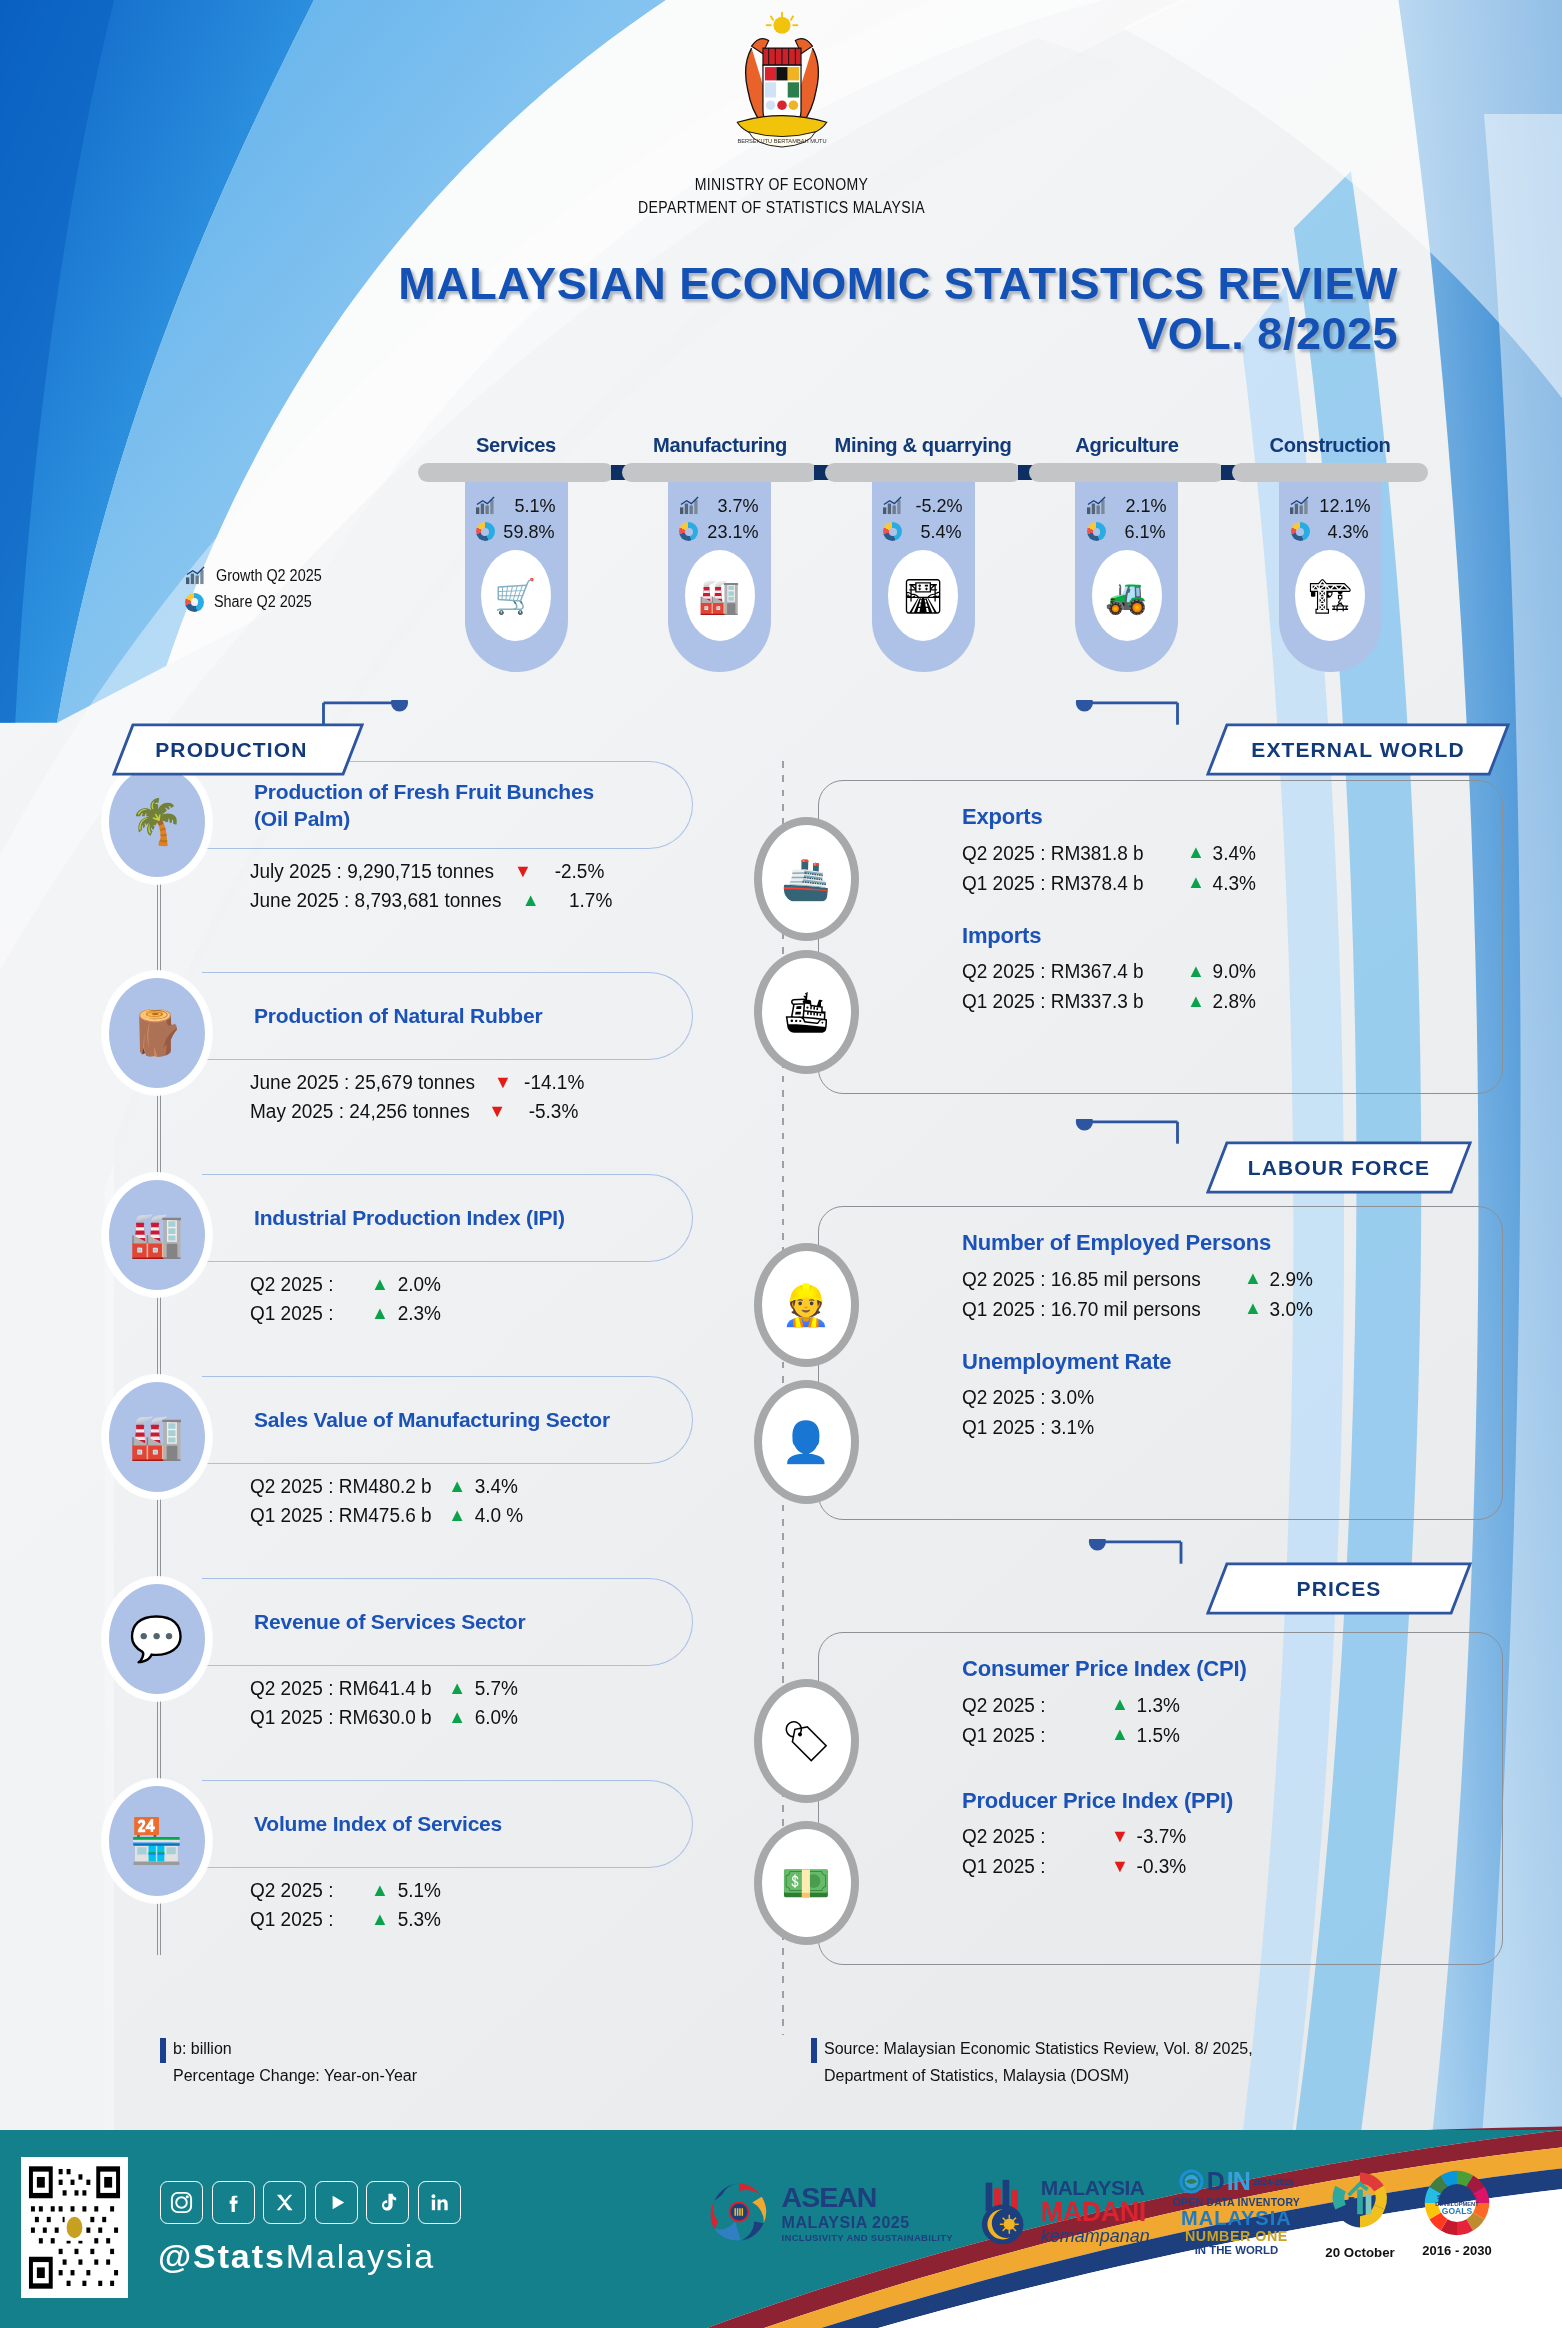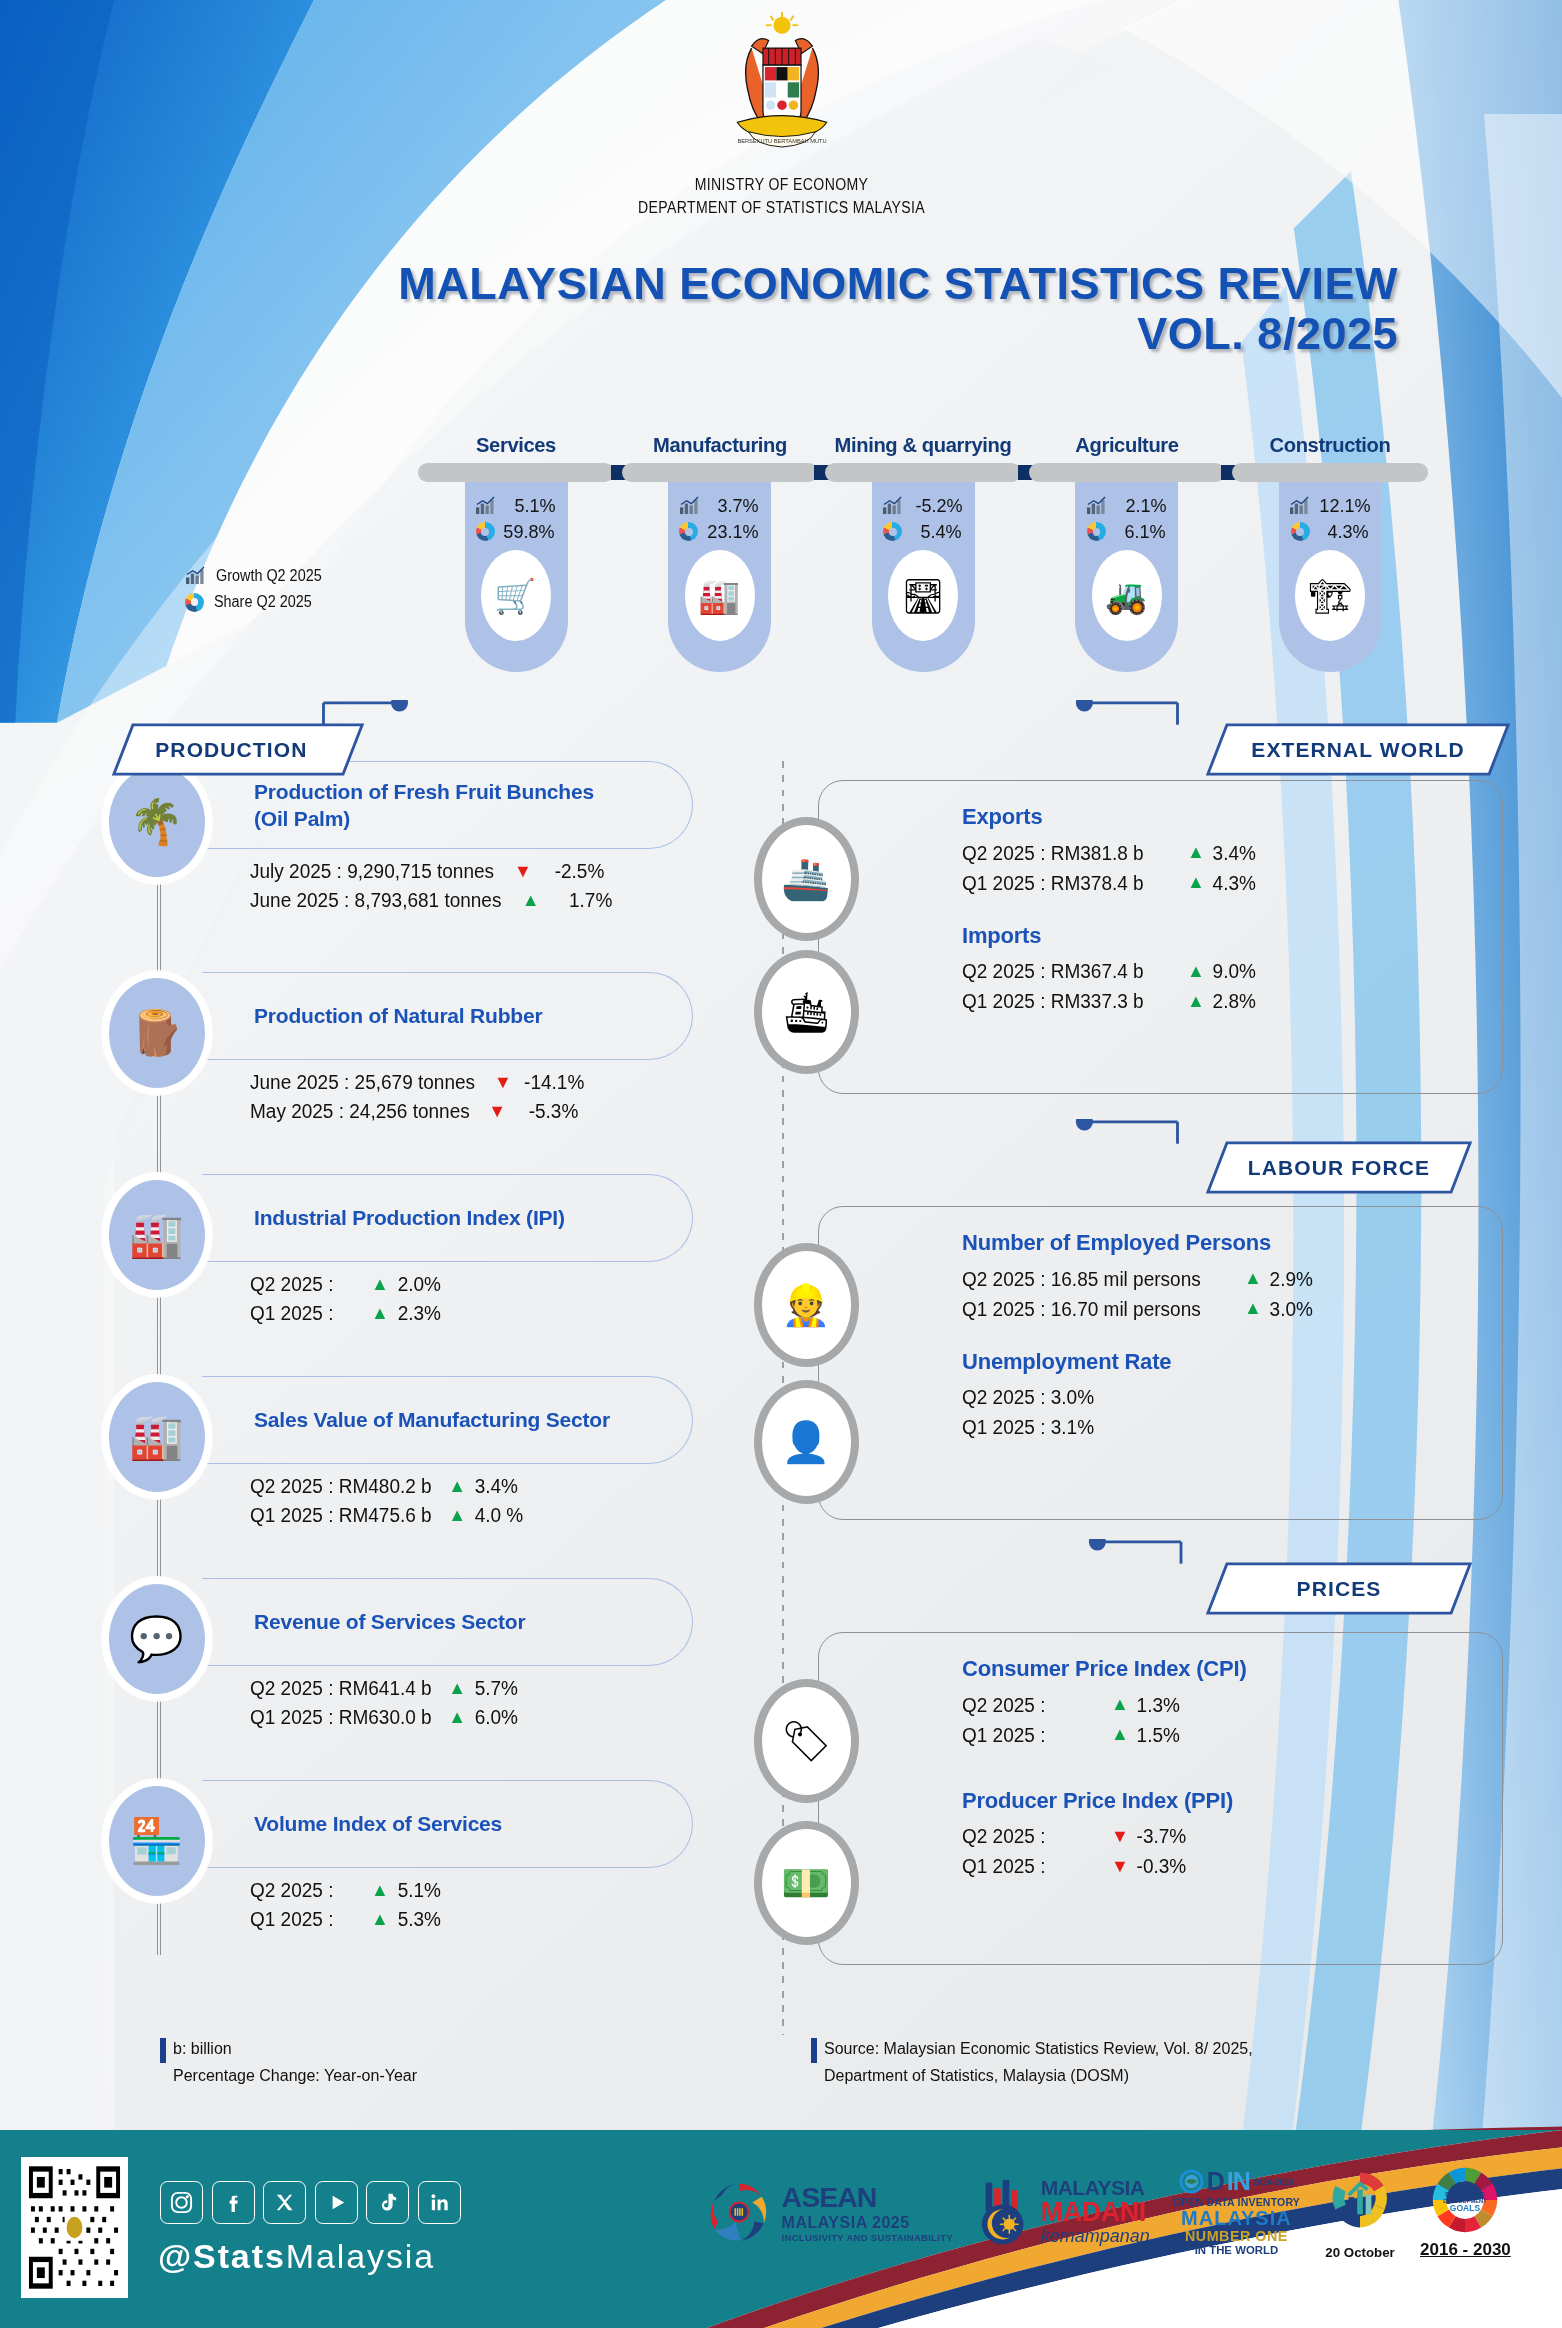--- a/index.html
+++ b/index.html
@@ -881,20 +881,20 @@
             <path d="M-17,29 L-10,17 A20,20 0 0 1 -17,10 L-29,17 A34,34 0 0 0 -17,29 z" fill="#ff3a21"></path>
             <path d="M-29,17 L-17,10 A20,20 0 0 1 -20,0 L-34,0 A34,34 0 0 0 -29,17 z" fill="#fcc30b"></path>
             <path d="M-34,0 L-20,0 A20,20 0 0 1 -17,-10 L-29,-17 A34,34 0 0 0 -34,0 z" fill="#26bde2"></path>
             <path d="M-29,-17 L-17,-10 A20,20 0 0 1 -10,-17 L-17,-29 A34,34 0 0 0 -29,-17 z" fill="#3f7e44"></path>
             <path d="M-17,-29 L-10,-17 A20,20 0 0 1 0,-20 L0,-34 A34,34 0 0 0 -17,-29 z" fill="#0a97d9"></path>
             <text x="0" y="-4" font-size="6" text-anchor="middle" fill="#1e3f7d" font-family="Liberation Sans, sans-serif" font-weight="bold">SUSTAINABLE</text>
             <text x="0" y="3" font-size="6" text-anchor="middle" fill="#1e3f7d" font-family="Liberation Sans, sans-serif" font-weight="bold">DEVELOPMENT</text>
             <text x="0" y="12" font-size="9" text-anchor="middle" fill="#1e7bc4" font-family="Liberation Sans, sans-serif" font-weight="bold">GOALS</text>
           </g>
         </svg>
-        <div style="font-size:17px;font-weight:bold;color:#111;margin-top:3px;text-decoration:underline;">2016 - 2030</div>
+        <div style="font-size:13px;font-weight:bold;color:#111;margin-top:3px;">2016 - 2030</div>
       </div>
 
     </div>
   </div>
 
 </div>
 
 
 </body></html>

